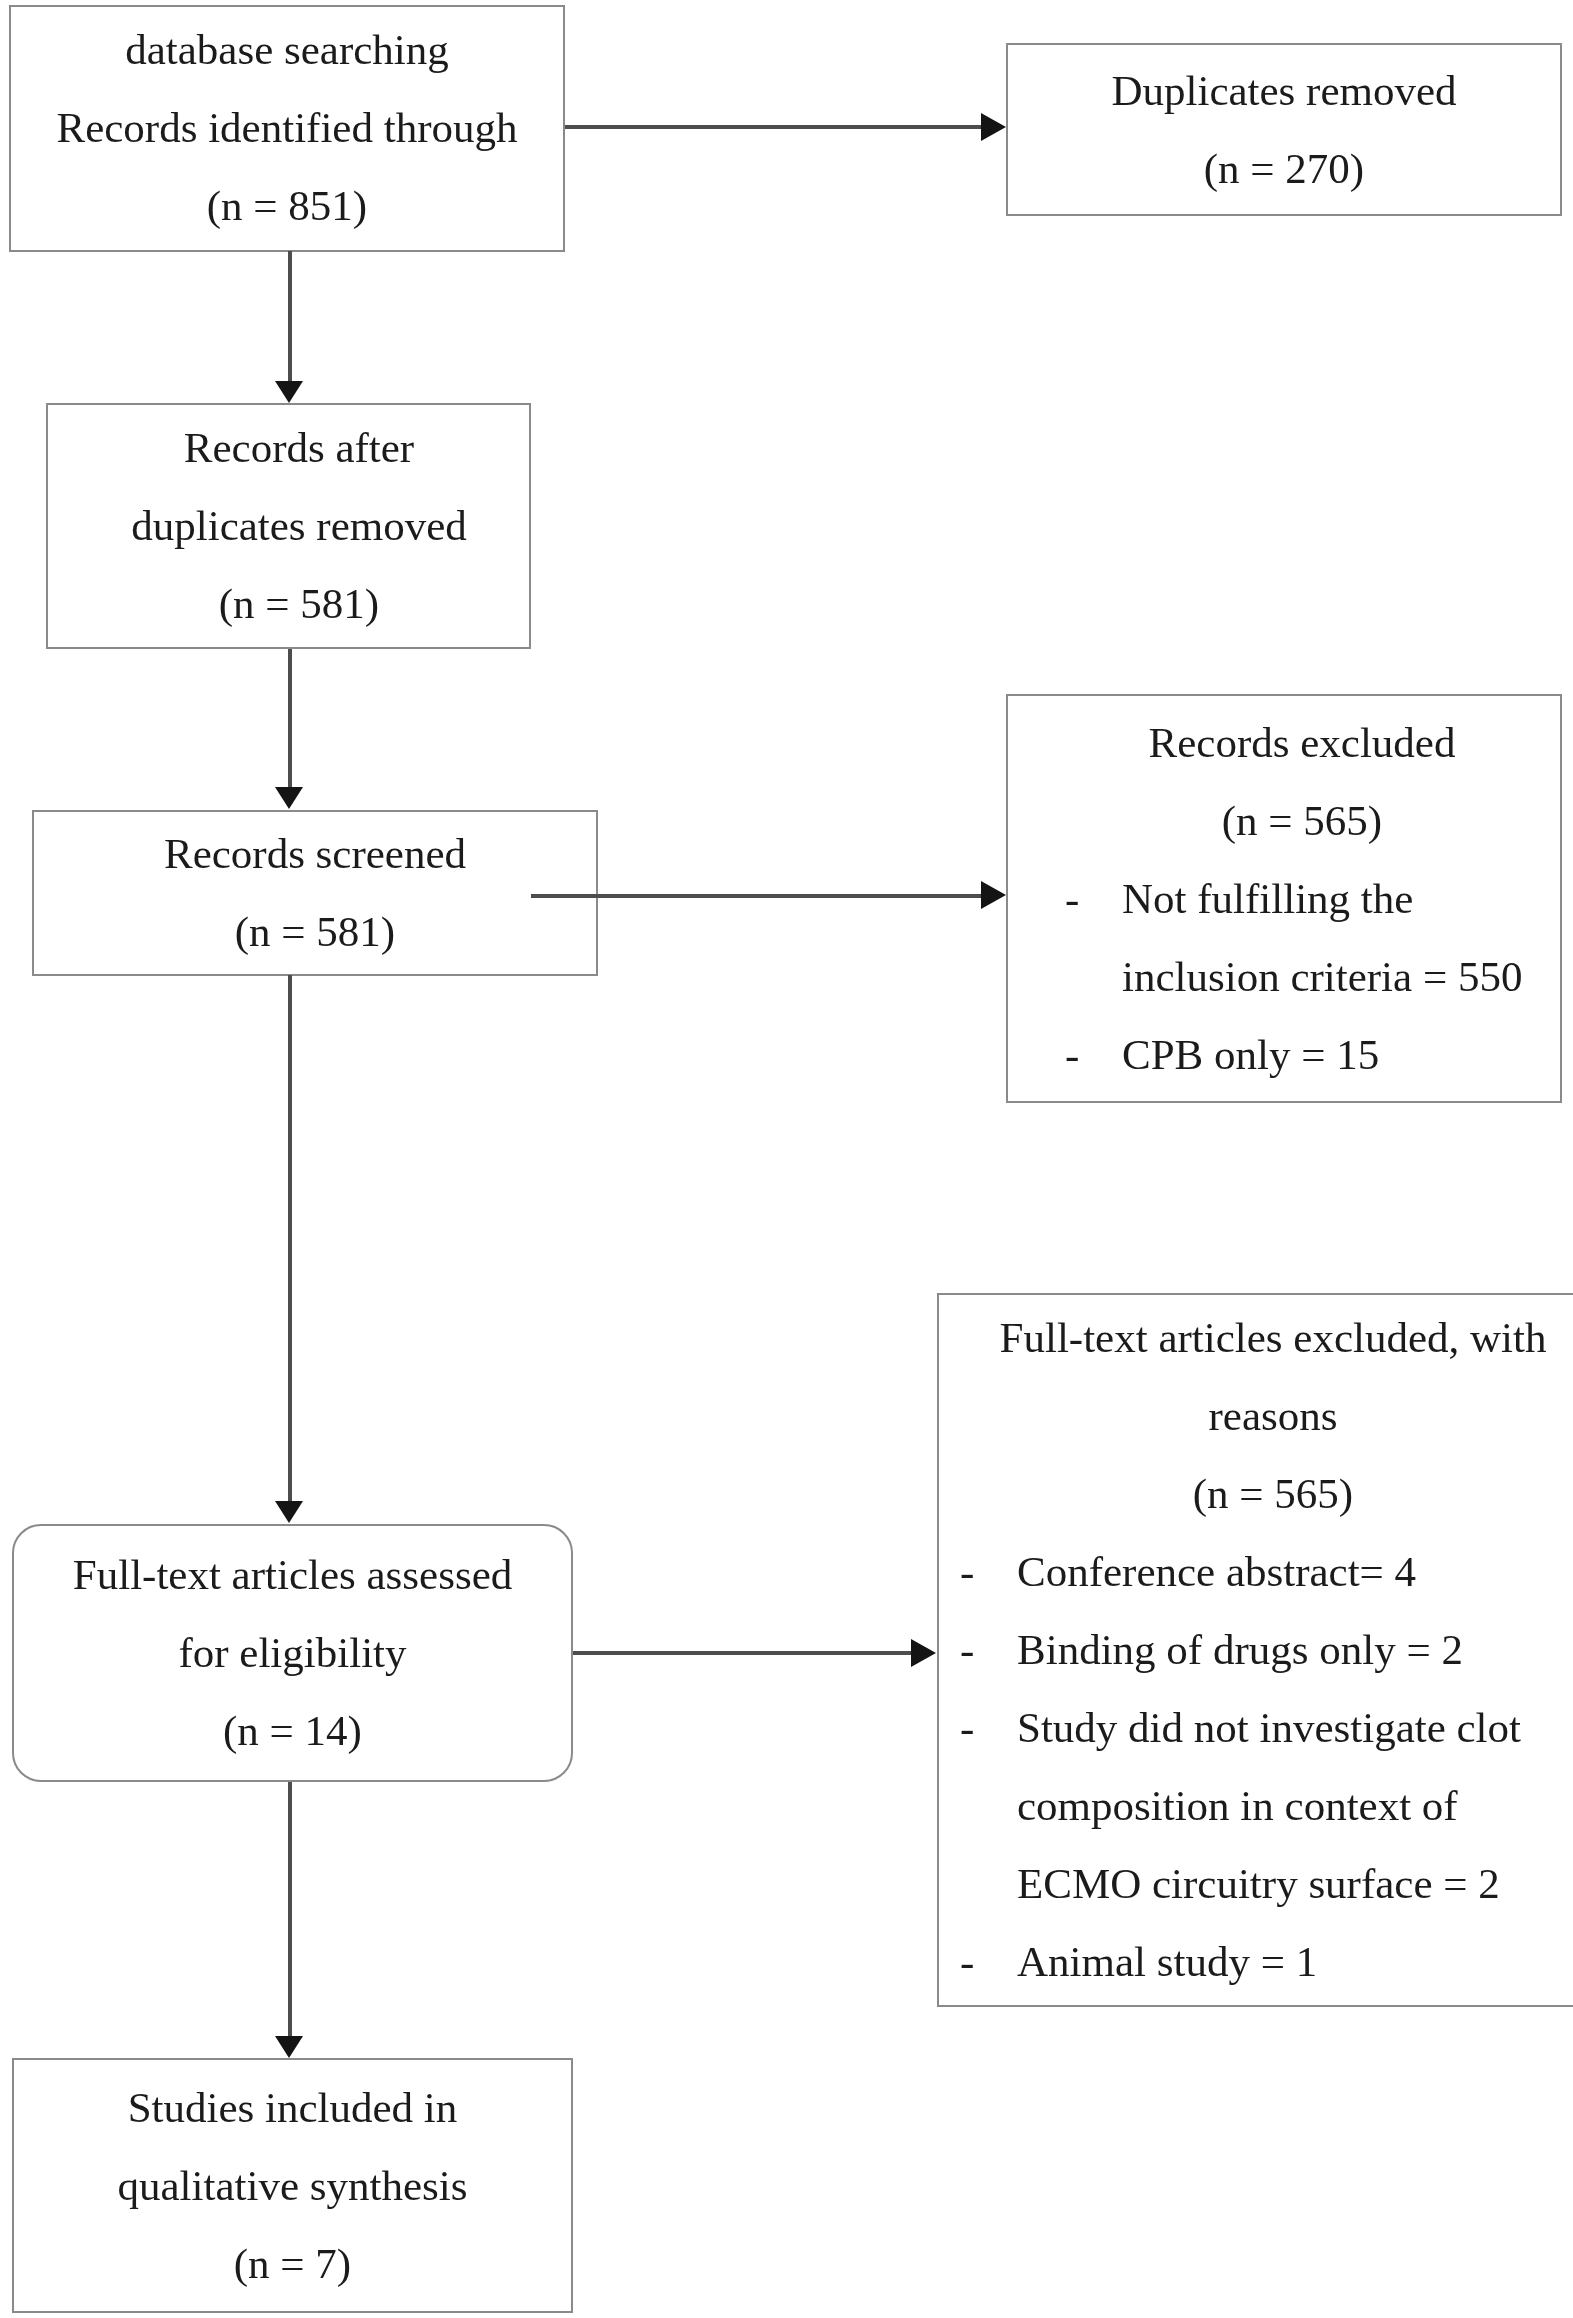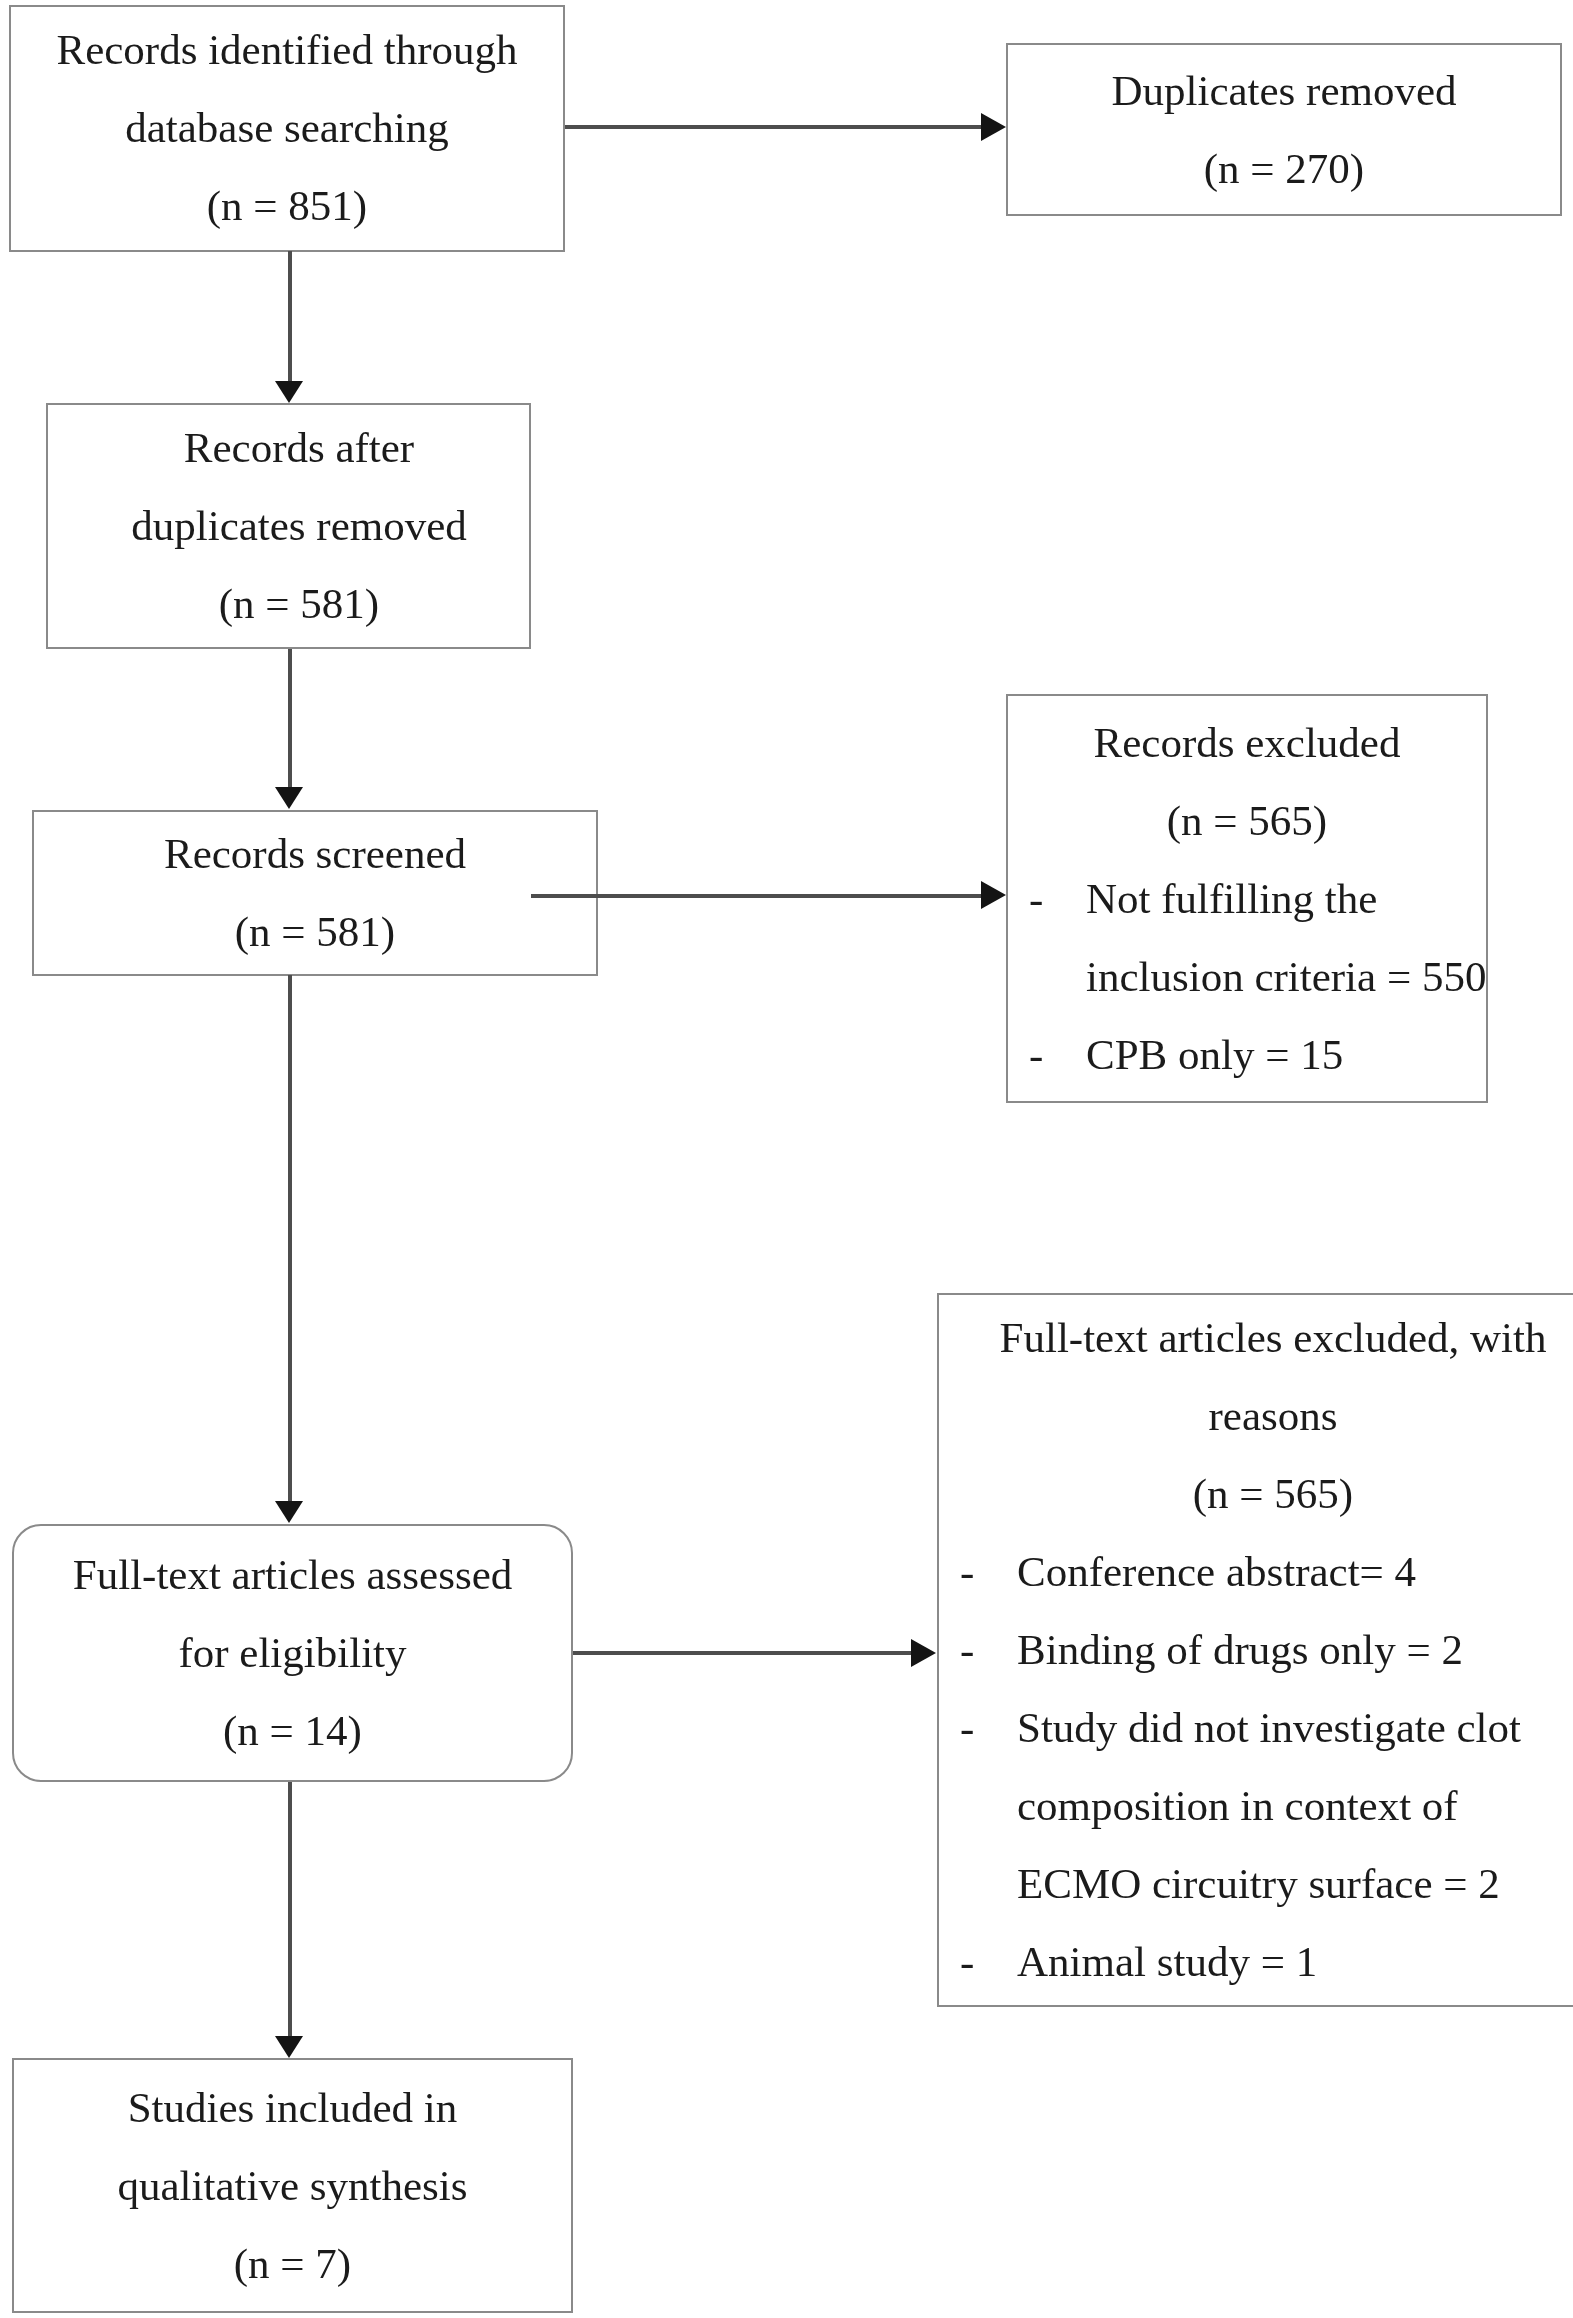--- a/index.html
+++ b/index.html
@@ -67,33 +67,33 @@
     border-left: 14px solid transparent;
     border-right: 14px solid transparent;
     border-top: 22.4px solid #141414;
   }
 
   
   #box-identified          { left: 9px;   top: 4.5px;    width: 556px; height: 247px; }
   #box-duplicates-removed  { left: 1006px; top: 43px;   width: 556px; height: 173px; }
   #box-after-duplicates    { left: 46px;   top: 403px;  width: 485px; height: 246px; padding-left: 21px; }
   #box-screened            { left: 32px;   top: 810px; width: 566px; height: 166px; }
-  #box-records-excluded    { left: 1006px; top: 694px;  width: 482px; height: 409px; text-align: left; }
+  #box-records-excluded    { left: 1006px; top: 694px;  width: 556px; height: 409px; text-align: left; padding-left: 36px; }
   #box-fulltext-assessed   { left: 12px;   top: 1524px; width: 561px; height: 258px; border-radius: 29px; }
   #box-fulltext-excluded   { left: 937px; top: 1293px; width: 672px; height: 714px; text-align: left; }
   #box-included            { left: 12px;   top: 2058px; width: 561px; height: 255px; }
 </style>
 </head>
 <body>
 
 <div class="canvas">
 
   <div class="box" id="box-identified">
+    <div class="bline center">database searching</div>
     <div class="bline center">Records identified through</div>
-    <div class="bline center">database searching</div>
     <div class="bline center">(n = 851)</div>
   </div>
 
   <div class="box" id="box-duplicates-removed">
     <div class="bline center">Duplicates removed</div>
     <div class="bline center">(n = 270)</div>
   </div>
 
   <div class="box" id="box-after-duplicates">
     <div class="bline center">Records after</div>

